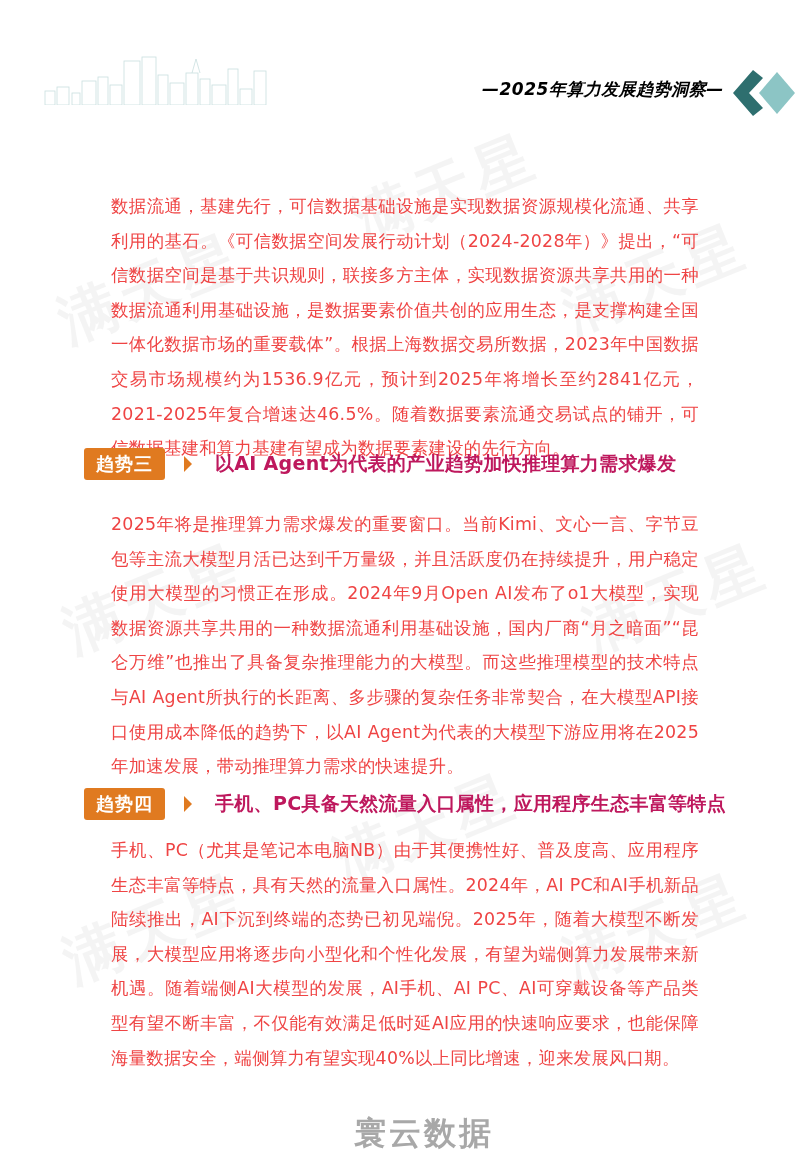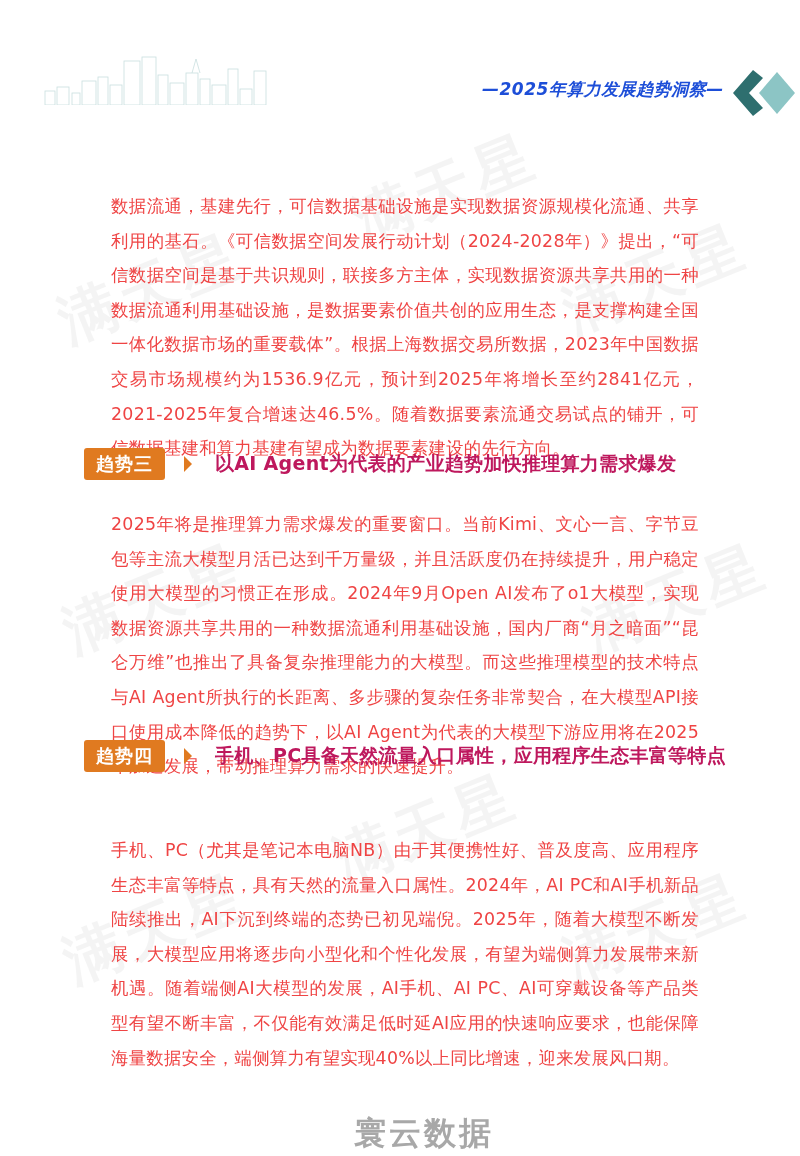--- a/index.html
+++ b/index.html
@@ -3,21 +3,21 @@
 <meta charset="utf-8">
 <style>
   html, body { margin: 0; padding: 0; }
   body {
     width: 800px; height: 1156px; background: #ffffff; position: relative; overflow: hidden;
     font-family: "DejaVu Sans", "Liberation Sans", sans-serif; color: #2b2b2b;
   }
   .skyline { position: absolute; left: 40px; top: 55px; width: 230px; height: 50px; }
   .header-title {
     position: absolute; left: 482px; top: 78px; font-size: 17px; font-weight: bold; font-style: italic;
-    color: #1d4ed8; letter-spacing: 0.5px; white-space: nowrap;
+    color: #000000; letter-spacing: 0.5px; white-space: nowrap;
   }
   .header-logo { position: absolute; left: 733px; top: 68px; width: 62px; height: 50px; }
   .watermark {
     position: absolute; font-size: 58px; font-weight: bold; color: rgba(150,150,150,0.10);
     transform: rotate(-22deg); white-space: nowrap; pointer-events: none; letter-spacing: 6px;
   }
   .content { position: absolute; left: 95px; width: 620px; }
   .para {
     font-size: 17.4px; line-height: 34.6px; margin: 16px; color: #ef4444; text-align: justify;
     text-align-last: left; letter-spacing: 0.25px;
@@ -97,21 +97,21 @@
 
 <div class="section-heading" style="top:448px;">
   <span class="badge">趋势三</span>
   <span class="badge-arrow"></span>
   <span class="heading-text">以AI Agent为代表的产业趋势加快推理算力需求爆发</span>
 </div>
 <div class="content" style="top:491px;">
   <p class="para">2025年将是推理算力需求爆发的重要窗口。当前Kimi、文心一言、字节豆包等主流大模型月活已达到千万量级，并且活跃度仍在持续提升，用户稳定使用大模型的习惯正在形成。2024年9月Open AI发布了o1大模型，实现数据资源共享共用的一种数据流通利用基础设施，国内厂商“月之暗面”“昆仑万维”也推出了具备复杂推理能力的大模型。而这些推理模型的技术特点与AI Agent所执行的长距离、多步骤的复杂任务非常契合，在大模型API接口使用成本降低的趋势下，以AI Agent为代表的大模型下游应用将在2025年加速发展，带动推理算力需求的快速提升。</p>
 </div>
 
-<div class="section-heading" style="top:740px;">
+<div class="section-heading" style="top:788px;">
   <span class="badge">趋势四</span>
   <span class="badge-arrow"></span>
   <span class="heading-text">手机、PC具备天然流量入口属性，应用程序生态丰富等特点</span>
 </div>
 <div class="content" style="top:817px;">
   <p class="para">手机、PC（尤其是笔记本电脑NB）由于其便携性好、普及度高、应用程序生态丰富等特点，具有天然的流量入口属性。2024年，AI PC和AI手机新品陆续推出，AI下沉到终端的态势已初见端倪。2025年，随着大模型不断发展，大模型应用将逐步向小型化和个性化发展，有望为端侧算力发展带来新机遇。随着端侧AI大模型的发展，AI手机、AI PC、AI可穿戴设备等产品类型有望不断丰富，不仅能有效满足低时延AI应用的快速响应要求，也能保障海量数据安全，端侧算力有望实现40%以上同比增速，迎来发展风口期。</p>
 </div>
 
 <div class="footer-brand">寰云数据</div>
 <div class="footer-source">

